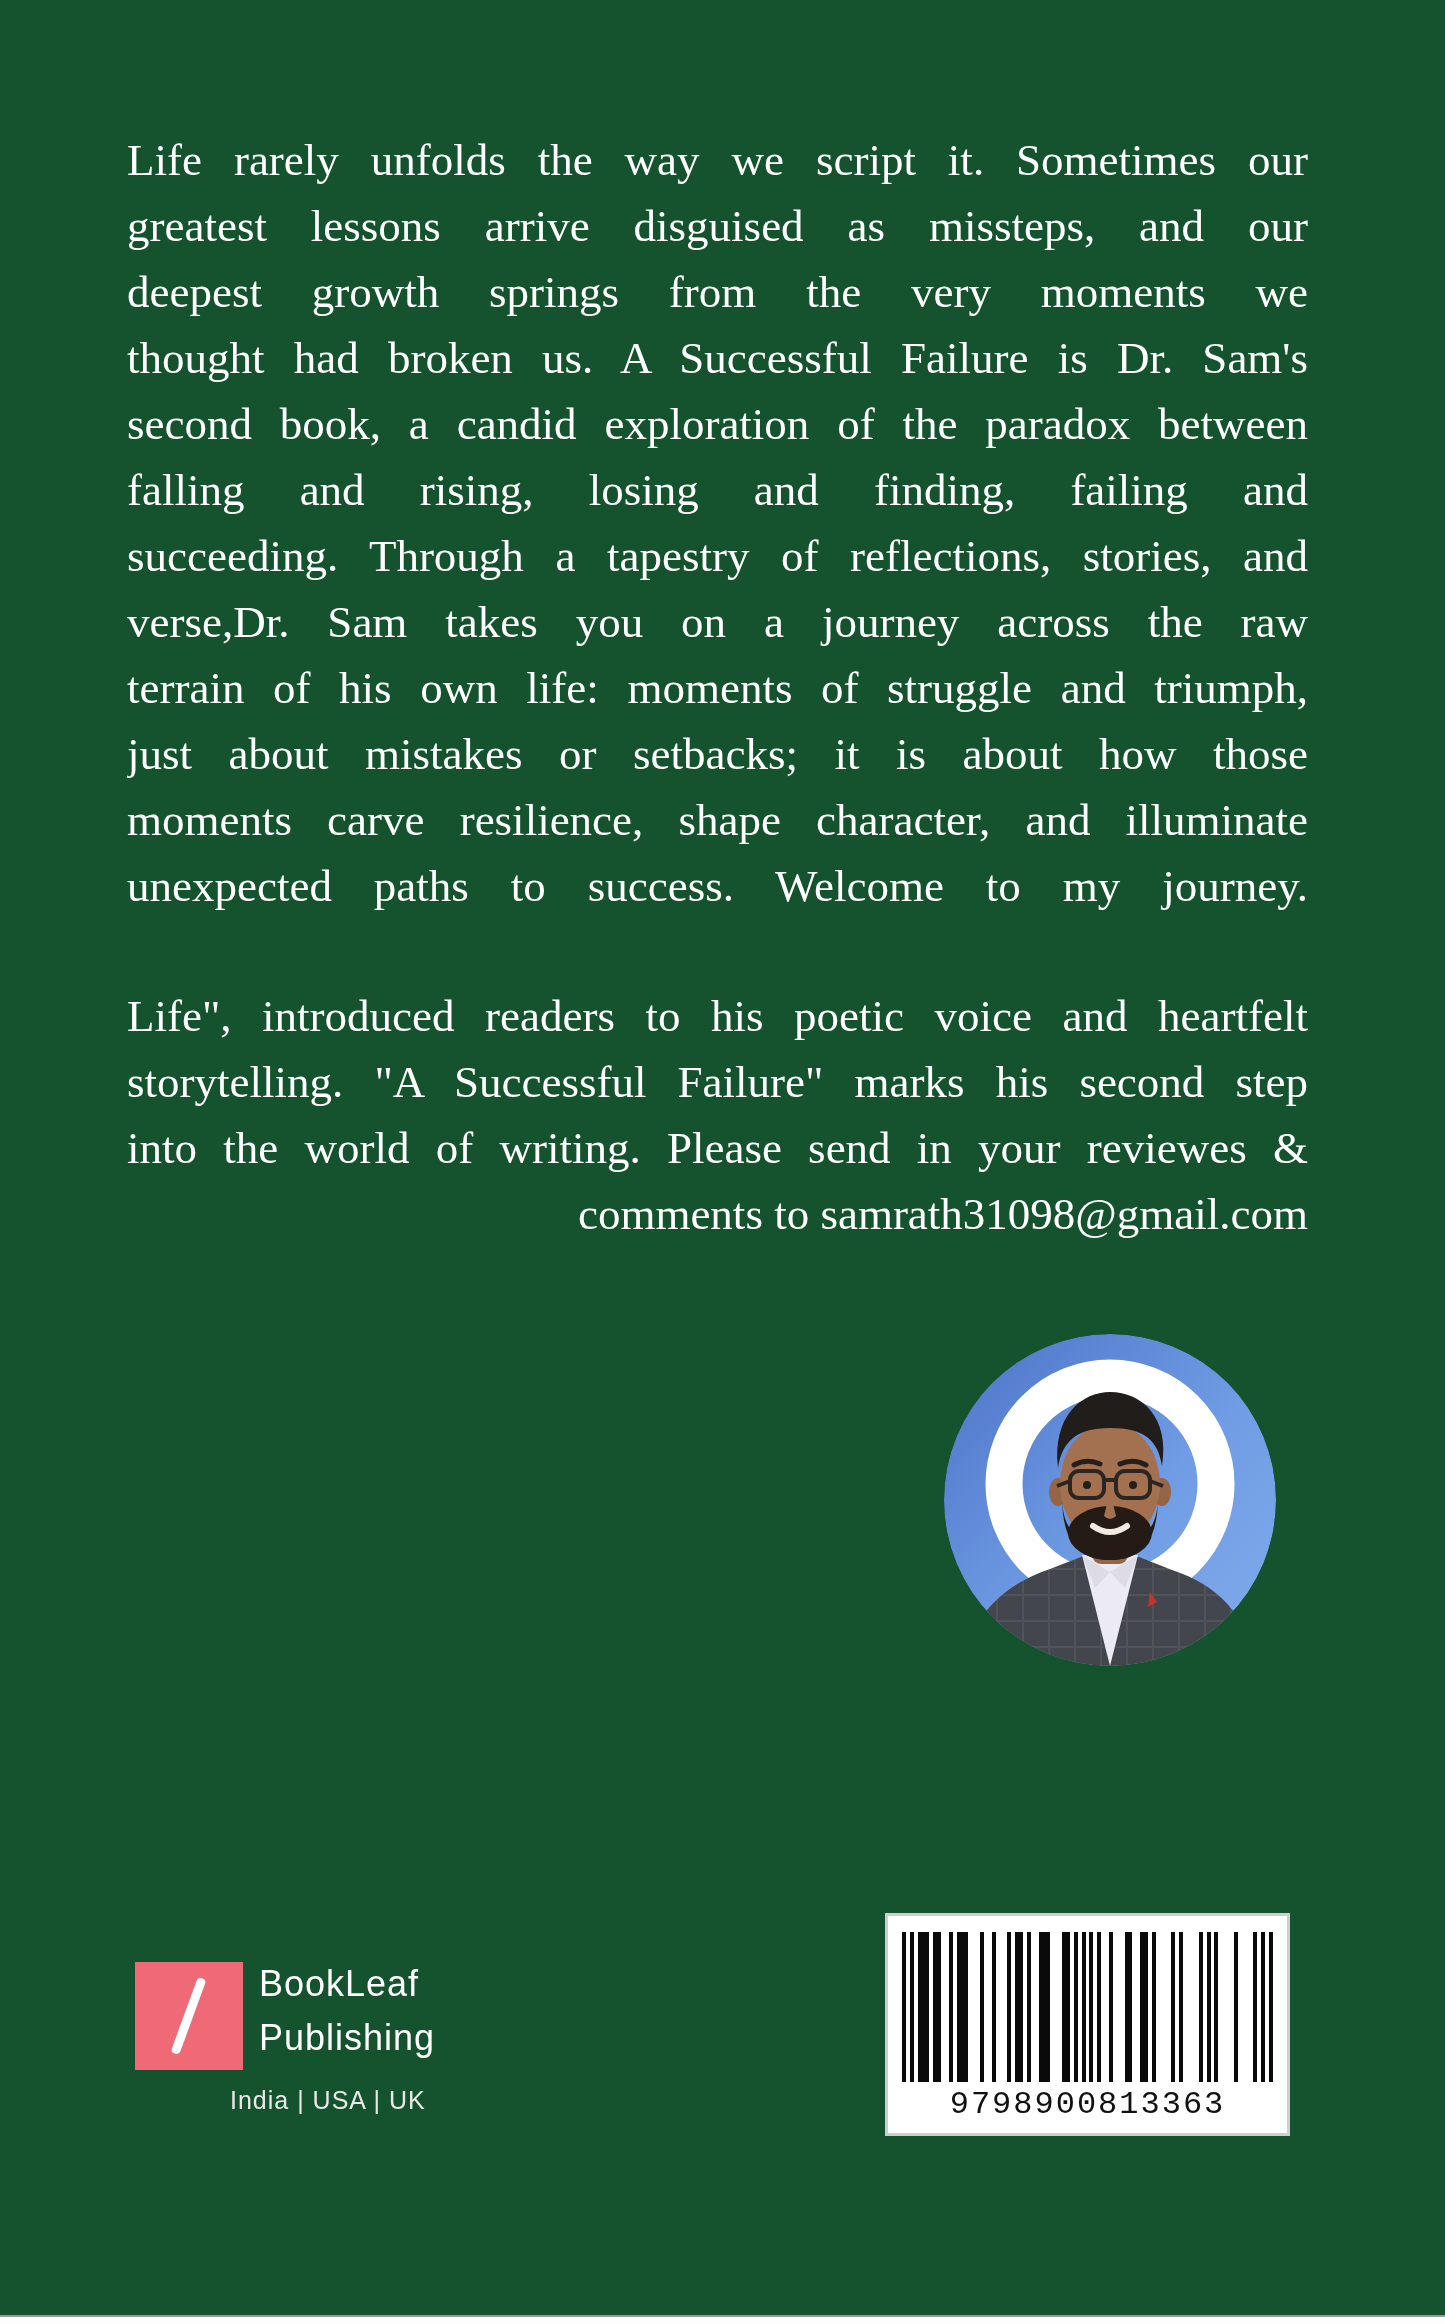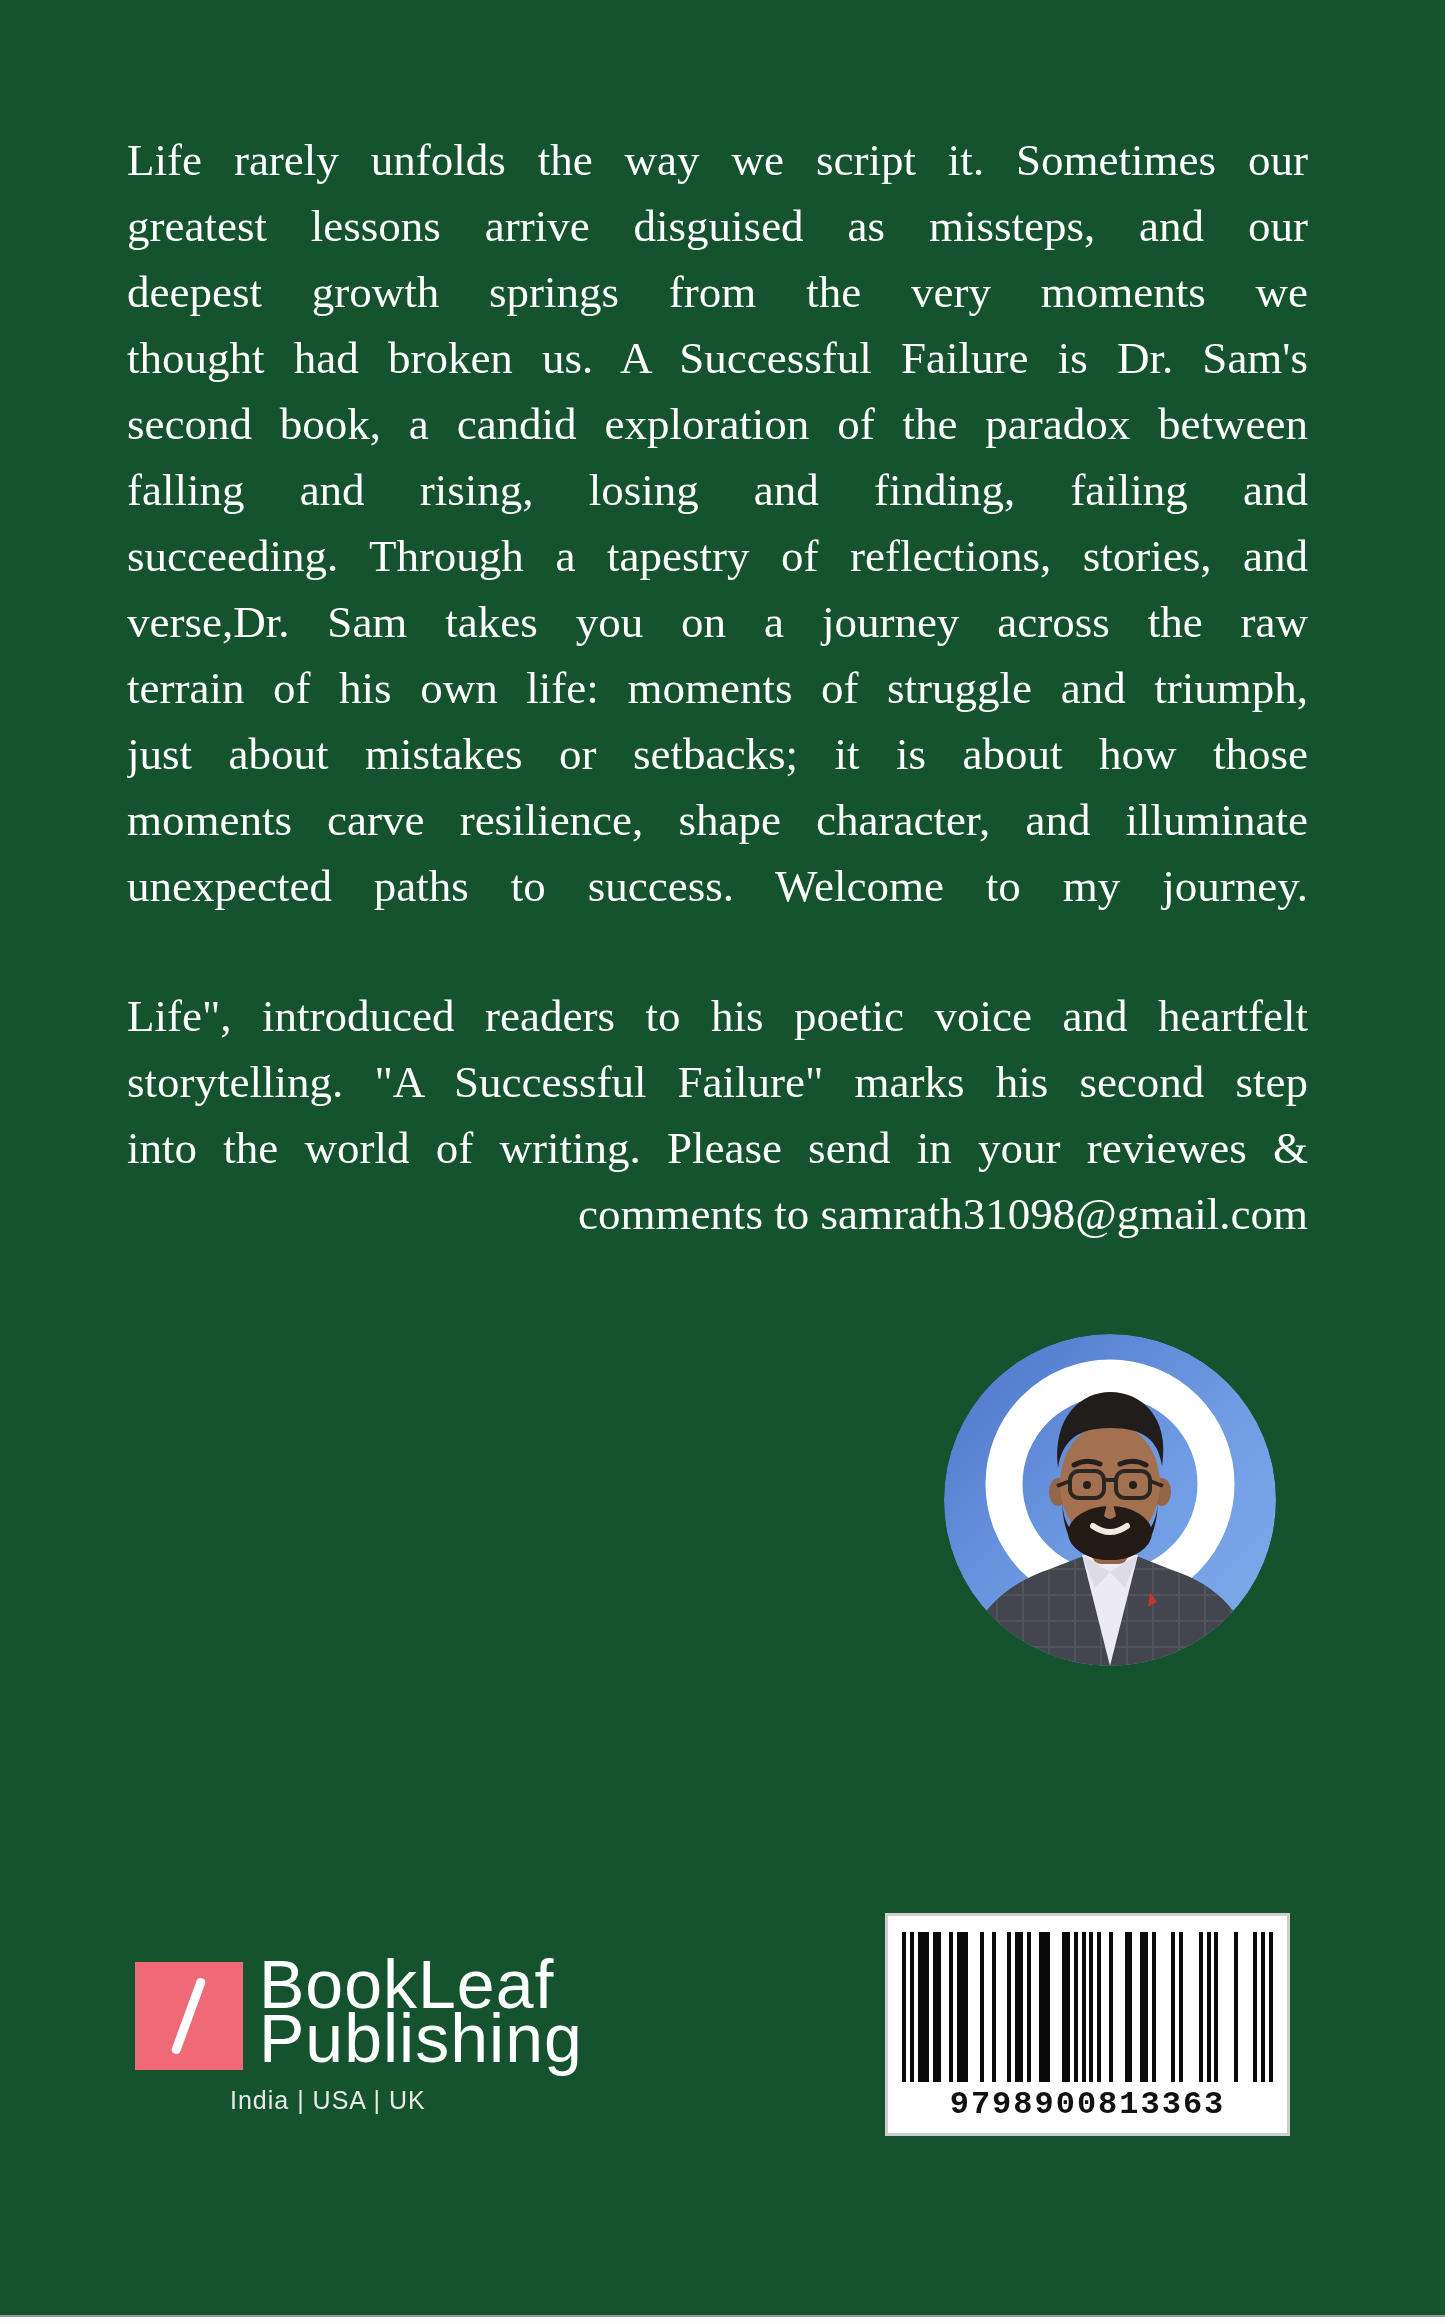--- a/index.html
+++ b/index.html
@@ -39,36 +39,35 @@
   }
   .logo-slash{
     position:absolute;left:49px;top:14px;width:9px;height:80px;
     background:#fff;border-radius:4px;
     transform:rotate(20deg);
   }
   .wordmark{
     position:absolute;left:259px;top:1957px;
     color:#fff;
     font-family:"Liberation Sans", sans-serif;
-    font-size:68px;line-height:54px;font-weight:400;letter-spacing:1px;
+    font-size:36px;line-height:54px;font-weight:400;letter-spacing:1px;
   }
   .regions{
     position:absolute;left:230px;top:2086px;
     color:#e9e9e9;
     font-family:"Liberation Sans", sans-serif;
     font-size:25px;letter-spacing:1px;
   }
 
   
   .barcode-box{
     position:absolute;left:885px;top:1913px;width:405px;height:223px;
     background:#fff;
     border:3px solid #cfcfcf;
     box-sizing:border-box;
-    font-weight:bold;
   }
   .barcode-bars{position:absolute;left:14px;top:16px;}
   .barcode-number{
     position:absolute;left:0;right:0;top:170px;
     text-align:center;
     color:#111;
     font-family:"Liberation Mono", monospace;
     font-size:32px;letter-spacing:2px;
   }
 

